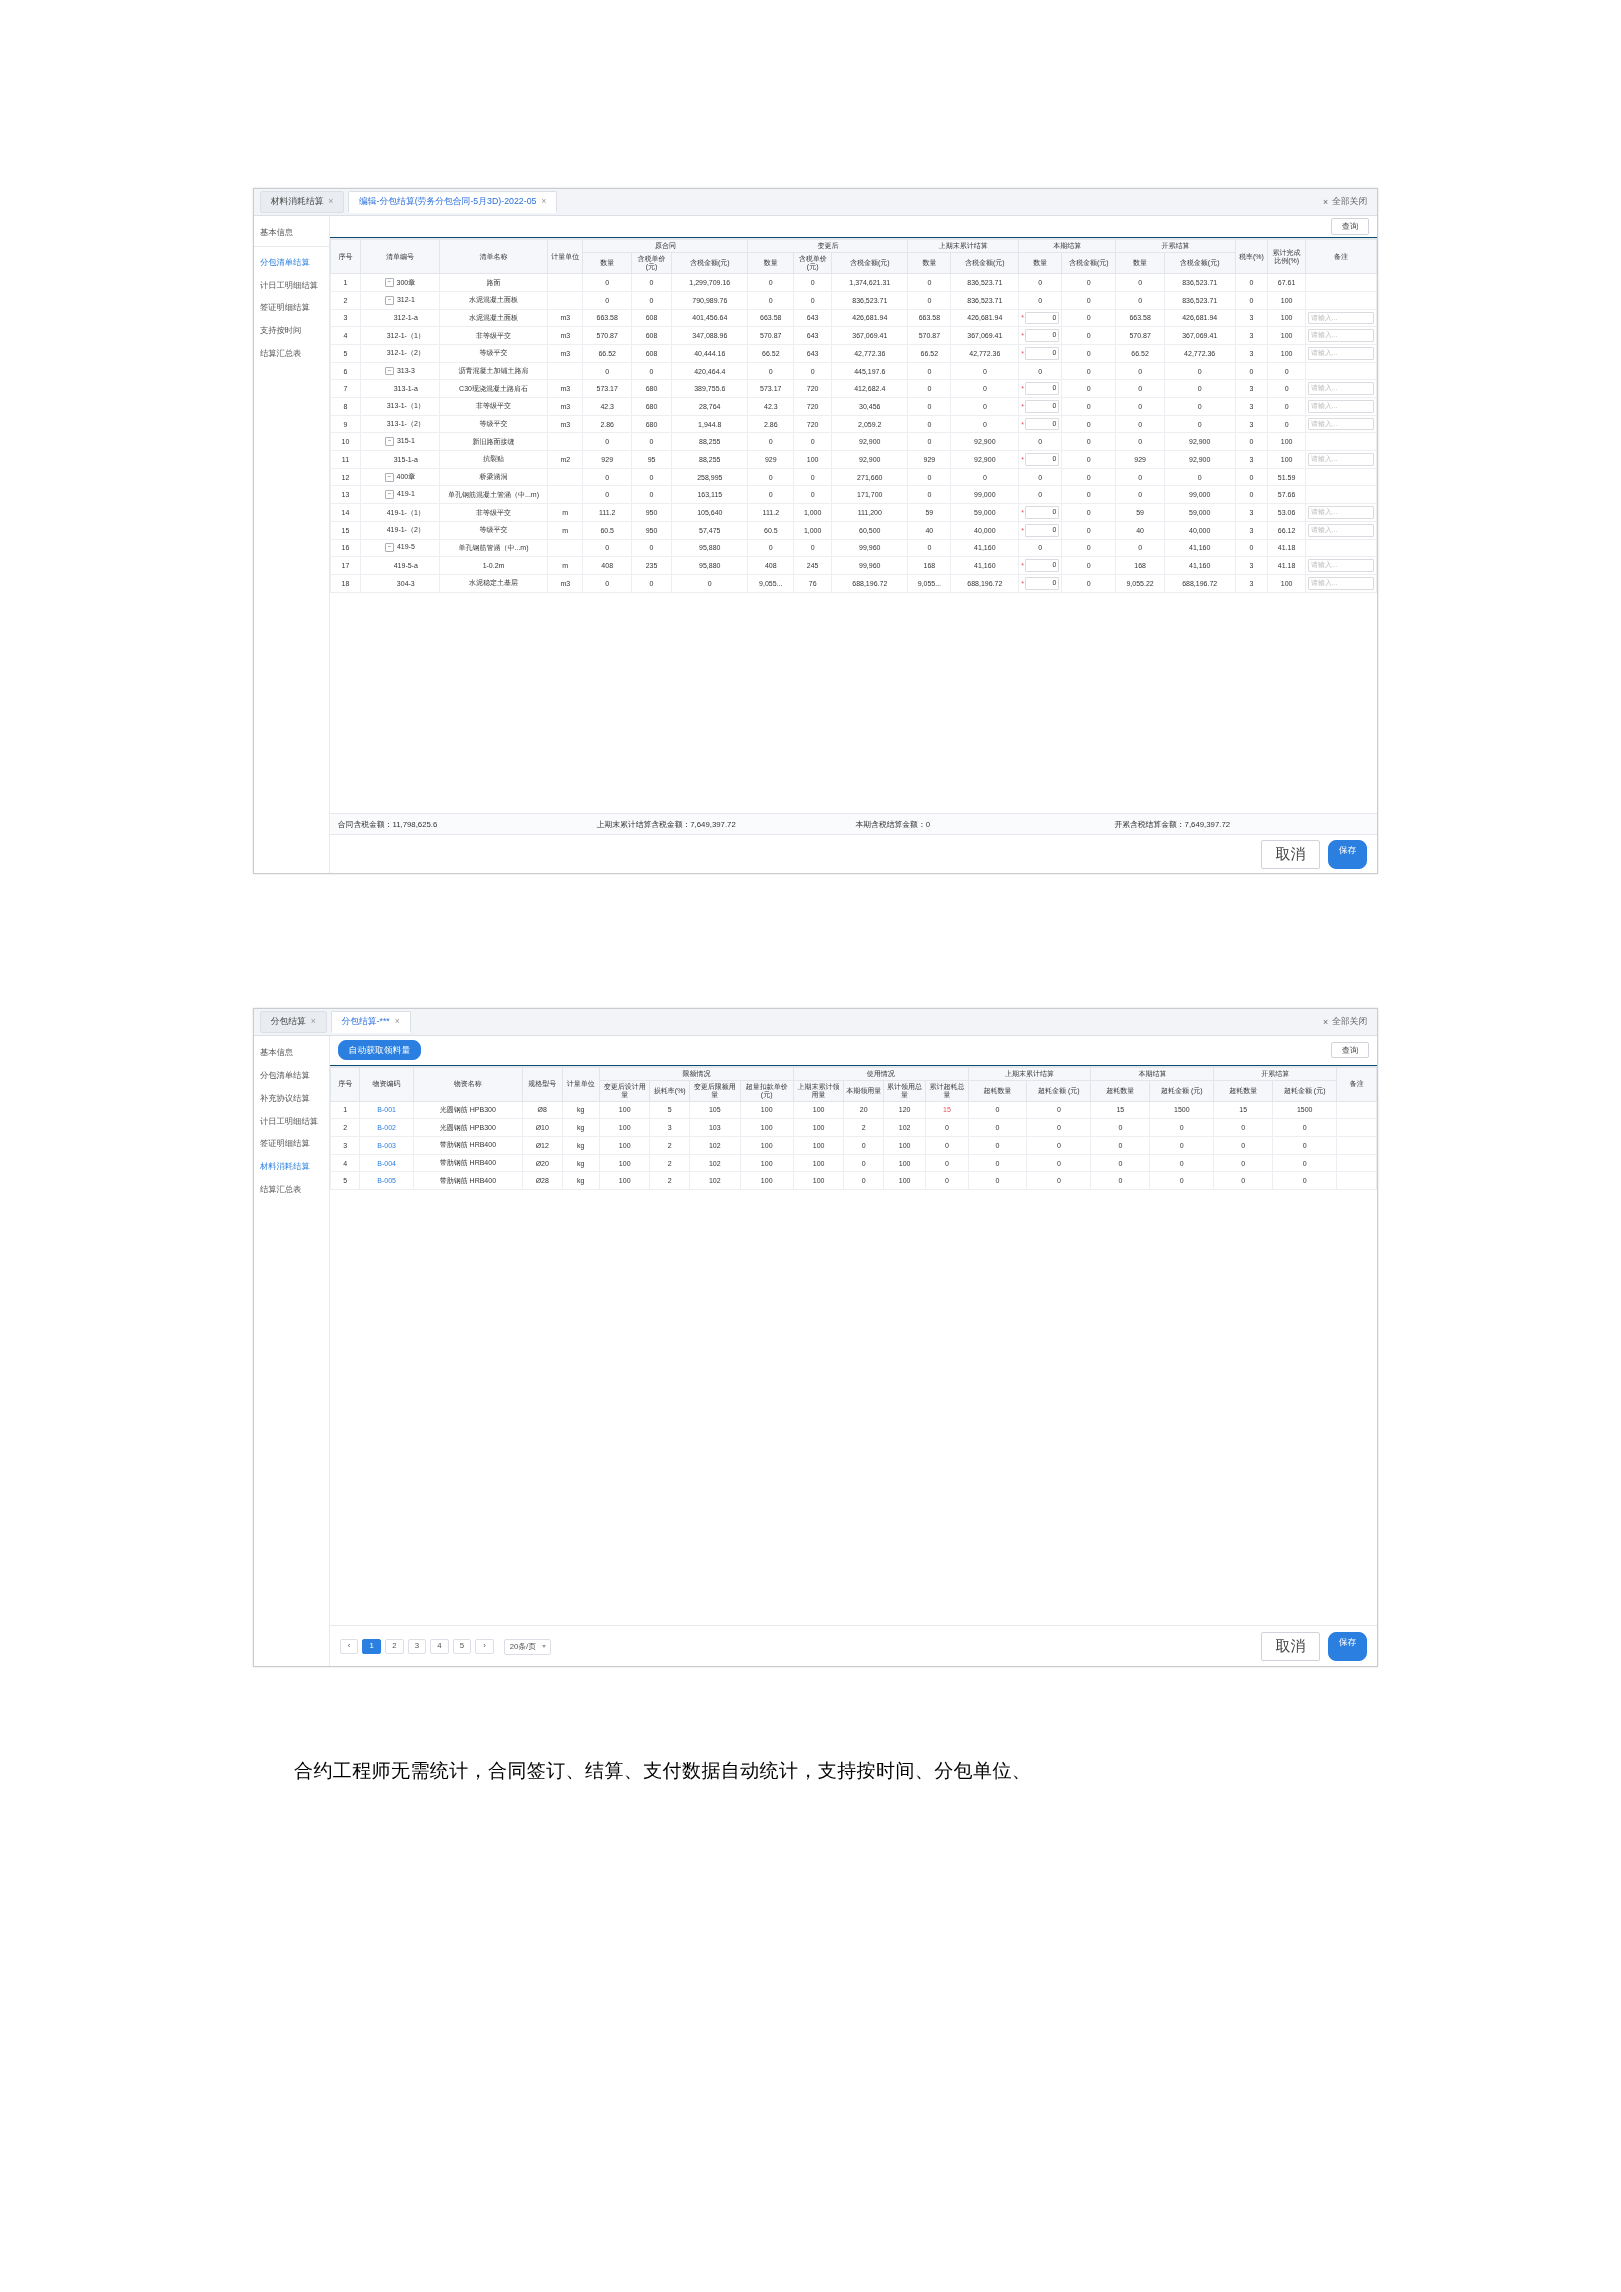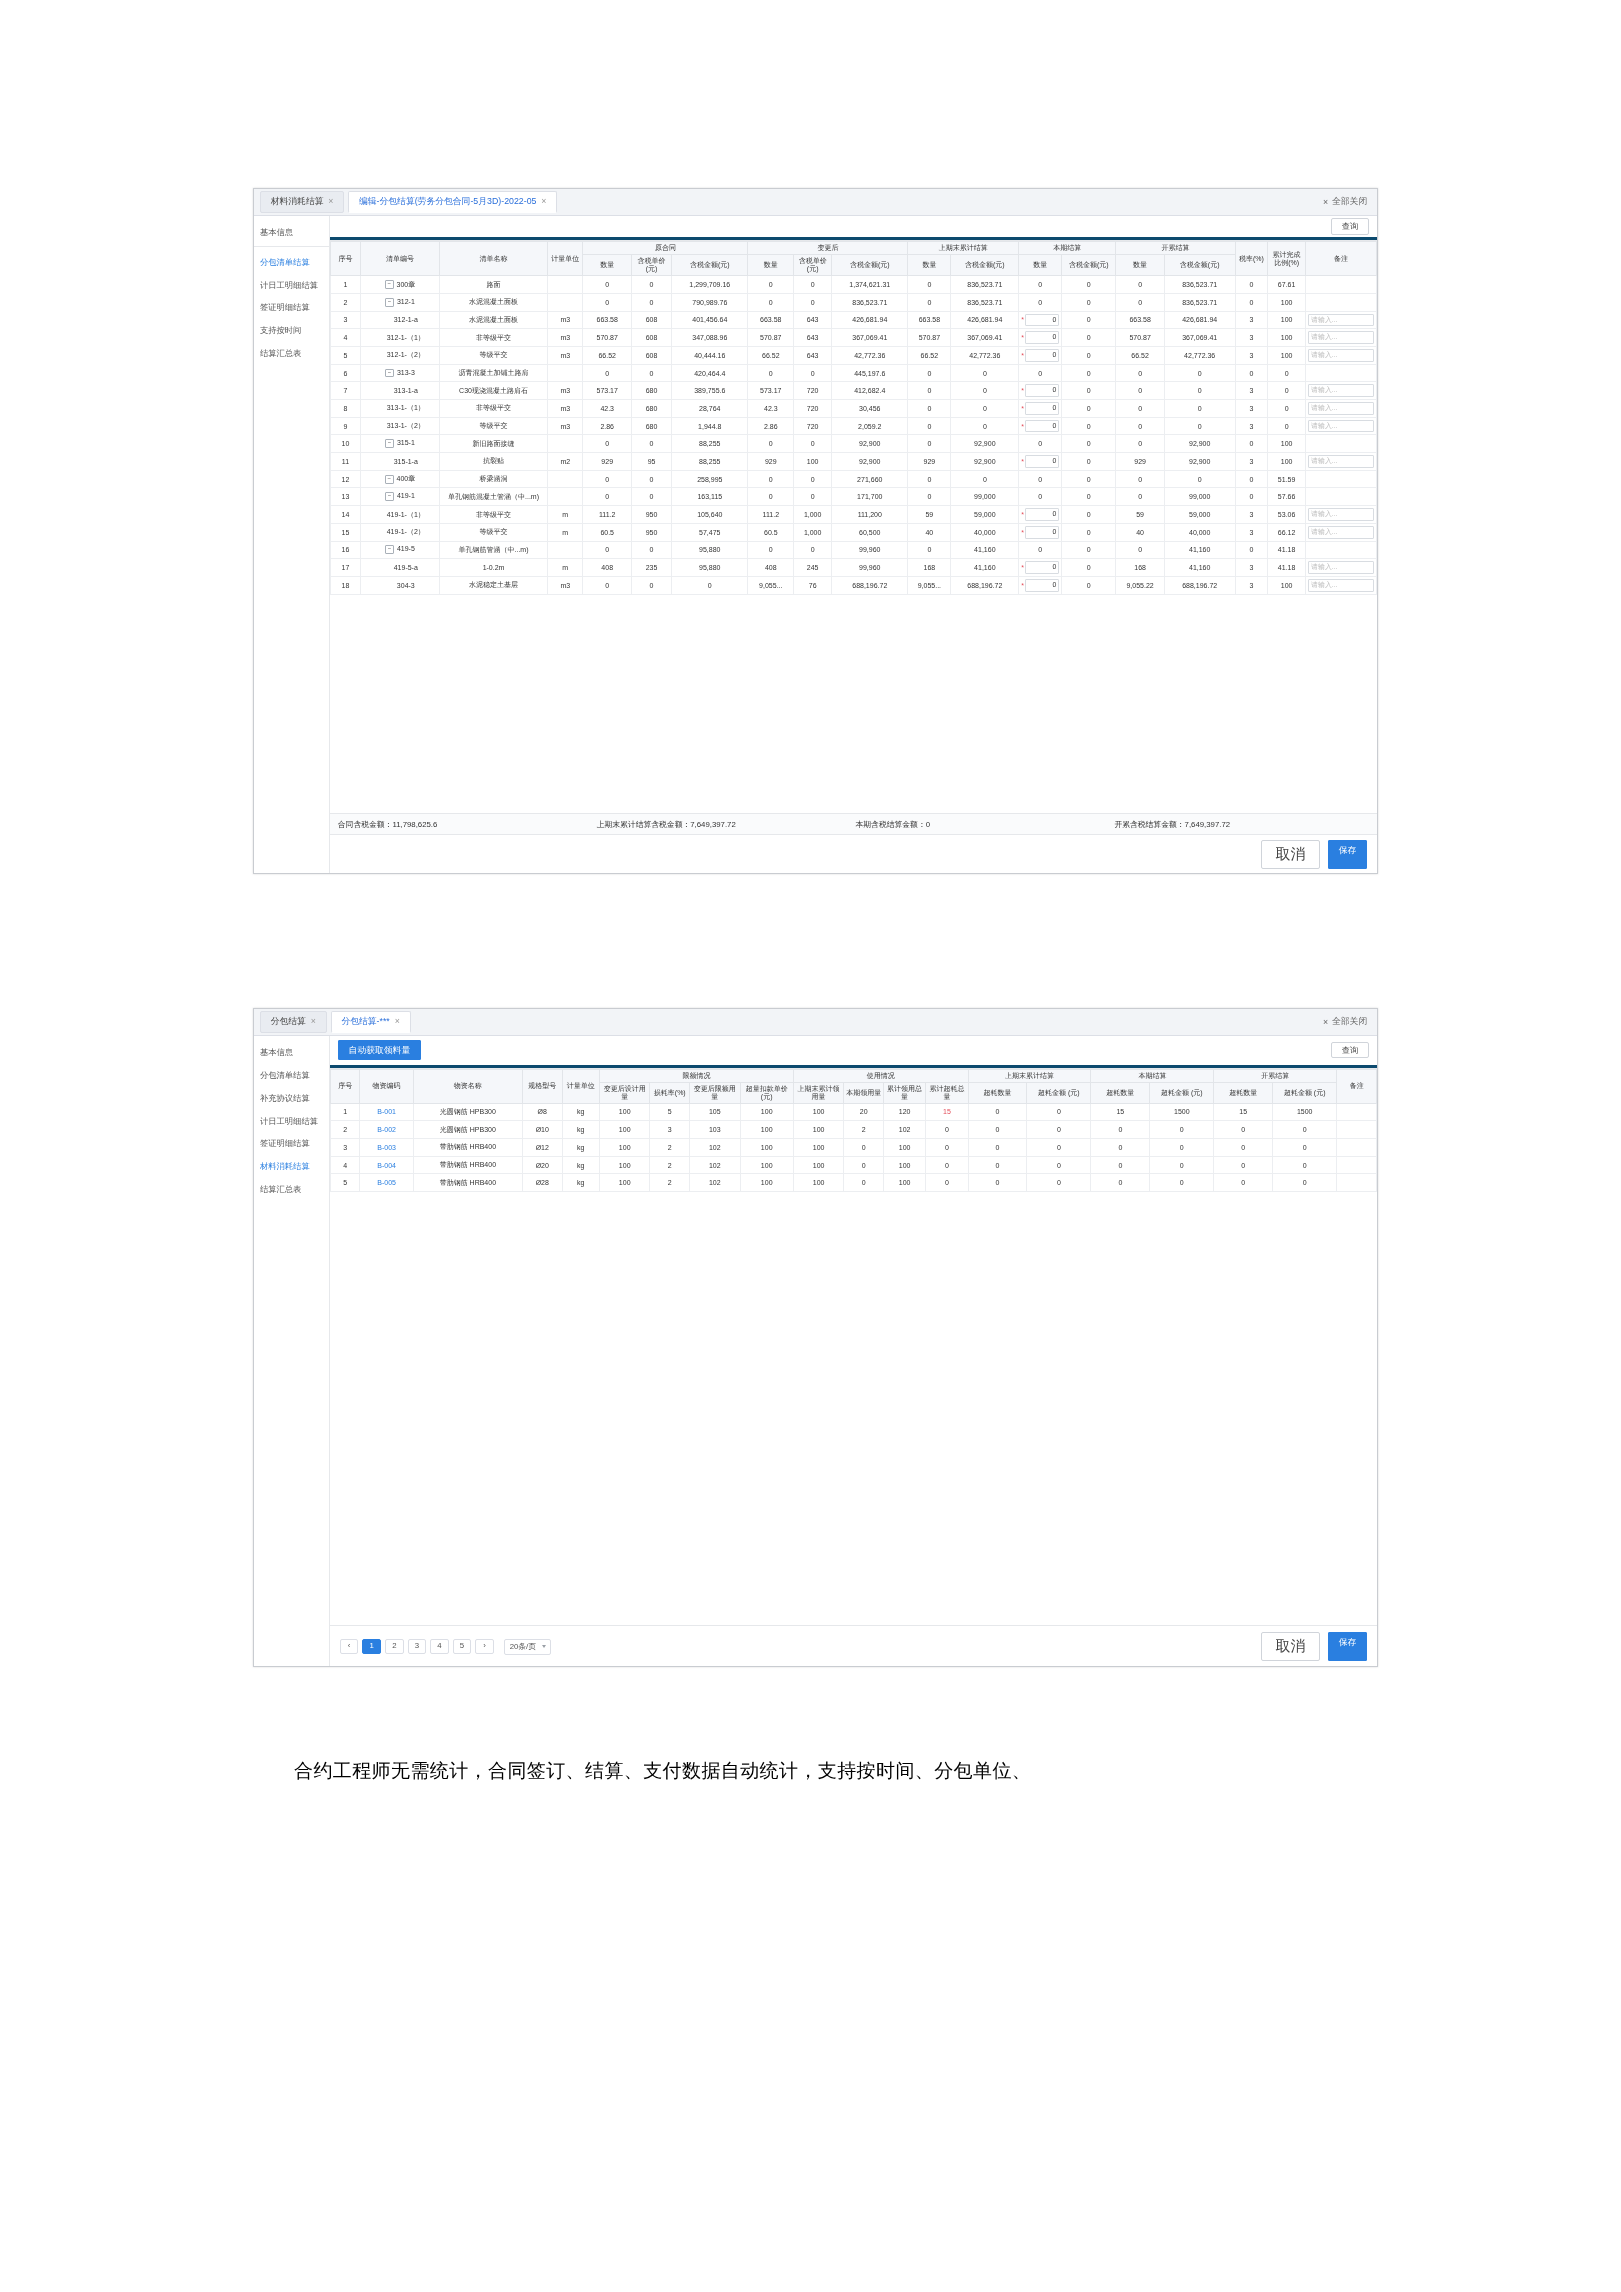--- a/index.html
+++ b/index.html
@@ -41,28 +41,28 @@
     color:#444;white-space:nowrap;
   }
   .tab.active{background:#fff;border-bottom-color:#fff;color:#2a6fdb;}
   .tab .x{color:#999;font-size:8.8px;}
   .tabbar .spacer{flex:1}
   .tabclose{font-size:8.8px;color:#666;padding-right:9.8px;white-space:nowrap;display:flex;gap:3.9px;align-items:center}
 
   
   .subhead{
     height:21.6px;display:flex;align-items:center;justify-content:space-between;
-    background:#fff;border-bottom:3px solid #0c4a6e;font-size:8.8px;color:#333;padding:0 7.8px;
+    background:#fff;border-bottom:1px solid #0c4a6e;font-size:8.8px;color:#333;padding:0 7.8px;
   }
   .btn-sm{
     display:inline-block;border:1px solid #d0d4da;background:#fff;border-radius:2px;
     font-size:8.3px;color:#444;padding:2px 9.8px;line-height:10.8px;
   }
   .btn-primary{
-    background:#2a7fe0;border:1px solid #2a7fe0;color:#fff;border-radius:1px;
+    background:#2a7fe0;border:1px solid #2a7fe0;color:#fff;border-radius:8px;
     font-size:8.8px;padding:3.9px 9.8px;line-height:10.8px;display:inline-block;
   }
   .btn-ghost{background:#fff;border:1px solid #d0d4da;color:#444;border-radius:2px;font-size:15px;padding:3.9px 13.7px;display:inline-block;}
 
   .body-row{display:flex;height:calc(100% - 25.5px);}
   .sidebar{
     width:76px;flex:0 0 76px;border-right:1px solid #e6e8eb;background:#fff;
     padding-top:5.9px;box-sizing:border-box;
   }
   .sb-item{font-size:8.3px;color:#555;padding:5.9px 3.9px 5.9px 5.9px;white-space:nowrap;}

